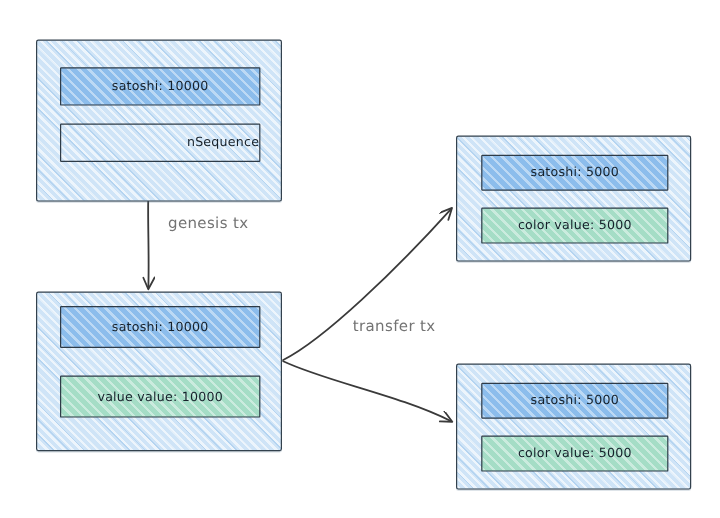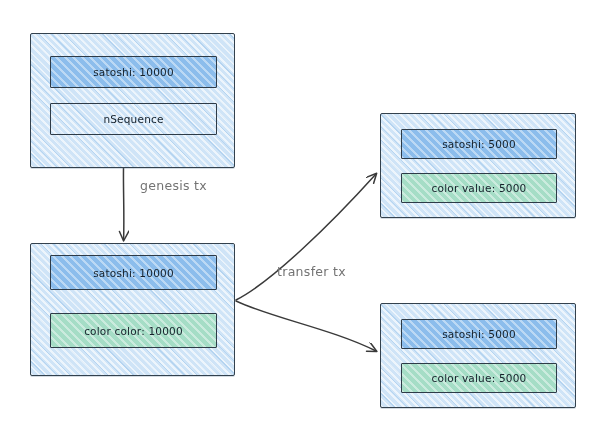--- a/index.html
+++ b/index.html
@@ -124,31 +124,31 @@
 
     <path d="M236,300 C270,283 330,225 376,174" fill="none" stroke="#3a3a3a" stroke-width="1.5" stroke-linecap="round" marker-end="url(#ah)"></path>
 
     <path d="M236,301 C272,318 332,329 376,351" fill="none" stroke="#3a3a3a" stroke-width="1.5" stroke-linecap="round" marker-end="url(#ah)"></path>
   </svg>
 
   <div class="tx-box" id="node-0" style="left: 30px; top: 33px; width: 205px; height: 135px;">
     <div class="field blue" id="node-0-field-0" style="left: 19px; top: 22px; width: 167px; height: 32px;">
       <span class="field-label">satoshi: 10000</span>
     </div>
-    <div class="field plain" id="node-0-field-1" style="left: 19px; top: 69px; width: 167px; height: 32px;">
+    <div class="field plain" id="node-0-field-1" style="left: 19px; top: 69px; width: 167px; height: 32px; justify-content: flex-end;">
       <span class="field-label">nSequence</span>
     </div>
   </div>
 
   <div class="tx-box" id="node-1" style="left: 30px; top: 243px; width: 205px; height: 133px;">
     <div class="field blue" id="node-1-field-0" style="left: 19px; top: 11px; width: 167px; height: 35px;">
       <span class="field-label">satoshi: 10000</span>
     </div>
     <div class="field green" id="node-1-field-1" style="left: 19px; top: 69px; width: 167px; height: 35px;">
-      <span class="field-label">color color: 10000</span>
+      <span class="field-label">value value: 10000</span>
     </div>
   </div>
 
   <div class="tx-box" id="node-2" style="left: 380px; top: 113px; width: 196px; height: 105px;">
     <div class="field blue" id="node-2-field-0" style="left: 20px; top: 15px; width: 156px; height: 30px;">
       <span class="field-label">satoshi: 5000</span>
     </div>
     <div class="field green" id="node-2-field-1" style="left: 20px; top: 59px; width: 156px; height: 30px;">
       <span class="field-label">color value: 5000</span>
     </div>
@@ -157,15 +157,15 @@
   <div class="tx-box" id="node-3" style="left: 380px; top: 303px; width: 196px; height: 105px;">
     <div class="field blue" id="node-3-field-0" style="left: 20px; top: 15px; width: 156px; height: 30px;">
       <span class="field-label">satoshi: 5000</span>
     </div>
     <div class="field green" id="node-3-field-1" style="left: 20px; top: 59px; width: 156px; height: 30px;">
       <span class="field-label">color value: 5000</span>
     </div>
   </div>
 
   <div class="edge-label" id="edge-label-0" style="left: 140px; top: 178px;">genesis tx</div>
-  <div class="edge-label" id="edge-label-1" style="left: 277px; top: 264px;">transfer tx</div>
+  <div class="edge-label" id="edge-label-1" style="left: 294px; top: 264px;">transfer tx</div>
 
 </div>
 
 </body></html>

